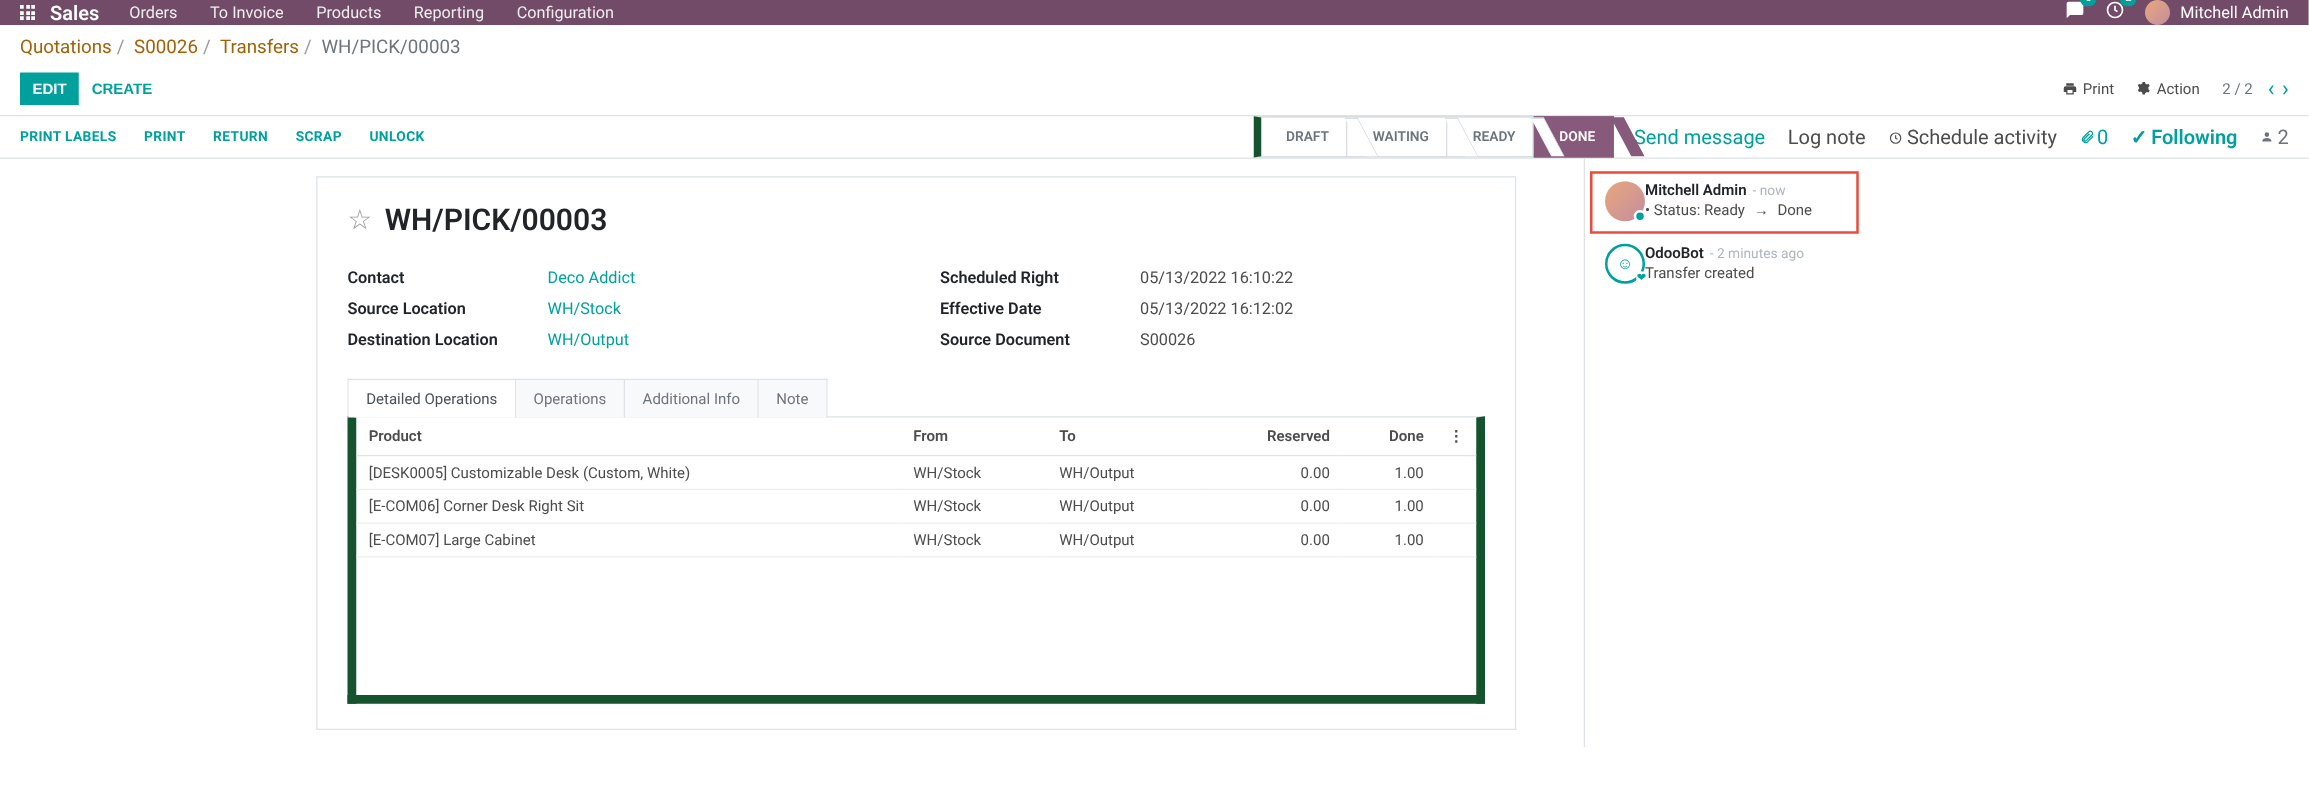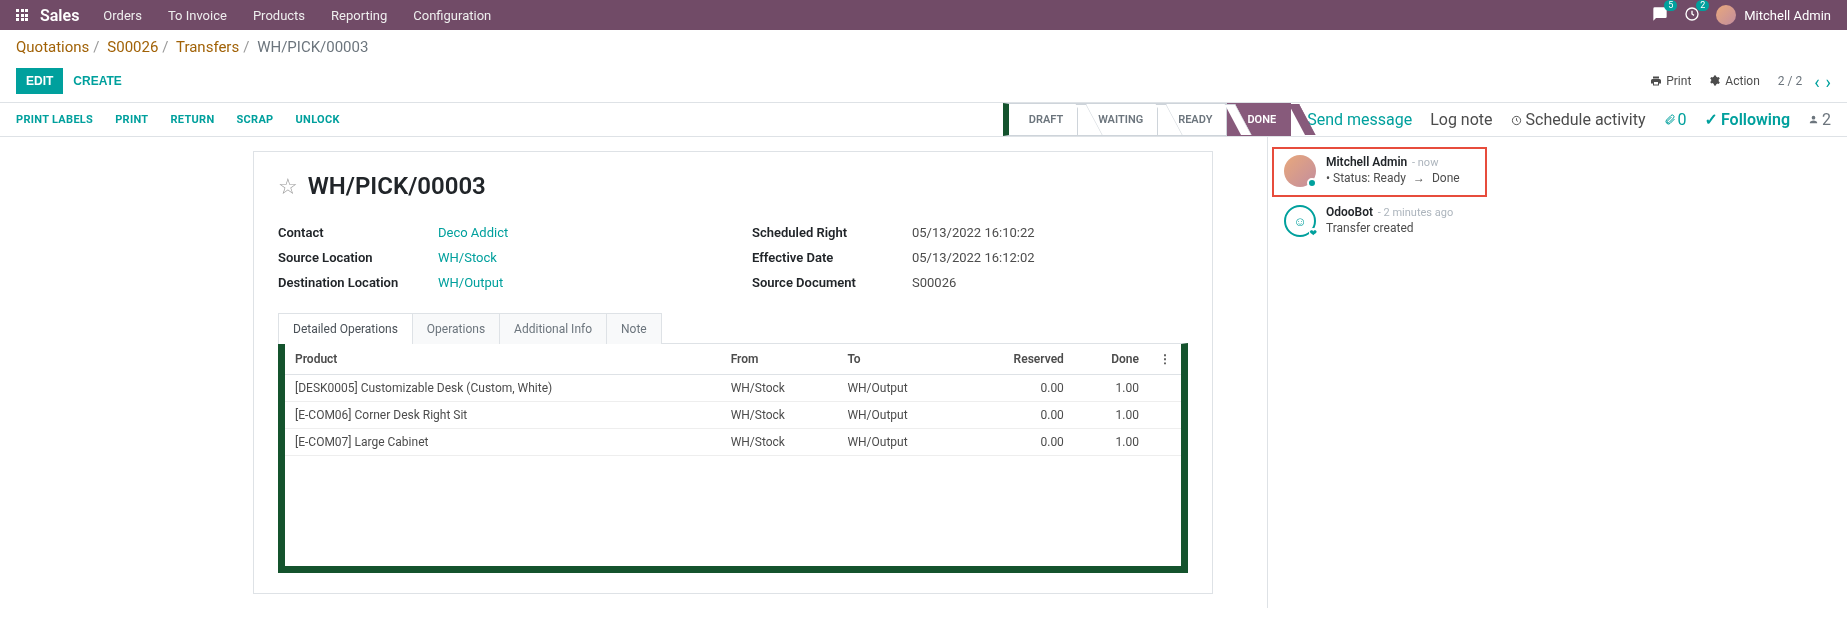--- a/index.html
+++ b/index.html
@@ -1,19 +1,19 @@
 <!DOCTYPE html>
 <html><head>
 <meta charset="utf-8">
 <style>
 * { box-sizing: border-box; margin: 0; padding: 0; }
 body { font-family: -apple-system, BlinkMacSystemFont, "Segoe UI", Roboto, Helvetica, Arial, sans-serif; font-size: 13px; color: #4c4c4c; background: #fff; }
 
 
-.topnav { background: #714B67; color: #fff; display: flex; align-items: center; height: 30px; padding: 0 16px; }
+.topnav { background: #714B67; color: #fff; display: flex; align-items: center; height: 20px; padding: 0 16px; }
 .topnav .apps-icon { display: grid; grid-template-columns: repeat(3, 3px); grid-template-rows: repeat(3, 3px); gap: 1.5px; margin-right: 12px; cursor: pointer; }
 .topnav .apps-icon span { background: #fff; width: 3px; height: 3px; }
 .topnav .app-name { font-weight: 600; font-size: 16px; margin-right: 24px; cursor: pointer; }
 .topnav .menu { display: flex; gap: 26px; }
 .topnav .menu a { color: #eee; text-decoration: none; font-size: 13px; cursor: pointer; }
 .topnav .spacer { flex: 1; }
 .topnav .right { display: flex; align-items: center; gap: 16px; }
 .topnav .icon-btn { position: relative; color: #fff; cursor: pointer; }
 .topnav .badge { position: absolute; top: -6px; right: -9px; background: #00A09D; color: #fff; font-size: 9px; border-radius: 7px; padding: 1px 4px; line-height: 1; }
 .topnav .user { display: flex; align-items: center; gap: 8px; cursor: pointer; }
@@ -80,21 +80,21 @@
 table.lines th { text-align:left; font-weight:600; padding:8px 10px; border-bottom:1px solid #dee2e6; color:#4c4c4c; }
 table.lines th.num, table.lines td.num { text-align:right; }
 table.lines td { padding:6px 10px; border-bottom:1px solid #eee; color:#4c4c4c; }
 .kebab { width:16px; text-align:center; color:#6c757d; cursor:pointer; }
 
 
 .chatter .date-sep { text-align:center; color:#6c757d; font-size:11px; position:relative; margin:6px 0 10px; }
 .chatter .date-sep::before, .chatter .date-sep::after { content:""; position:absolute; top:50%; height:1px; background:#dee2e6; width:42%; }
 .chatter .date-sep::before { left:0; }
 .chatter .date-sep::after { right:0; }
-.msg { display:flex; gap:10px; padding:6px 16px; }
+.msg { display:flex; padding:6px 16px; }
 .msg .av { width:32px; height:32px; border-radius:50%; background:#e9ecef; position:relative; flex-shrink:0; }
 .msg .av.user { background:linear-gradient(135deg,#e8a87c,#c38d9e); }
 .msg .av .presence { position:absolute; bottom:-1px; right:-1px; width:10px; height:10px; background:#00A09D; border:2px solid #fff; border-radius:50%; }
 .msg .body { flex:1; font-size:12px; }
 .msg .author { font-weight:600; color:#212529; }
 .msg .time { color:#adb5bd; font-size:11px; margin-left:2px; }
 .msg .content { color:#4c4c4c; margin-top:2px; }
 .msg.highlighted { position:relative; padding-bottom:12px; }
 .highlight-box { position:absolute; border:2px solid #e74c3c; pointer-events:none; left:4px; right:360px; top:-2px; bottom:2px; }
 .arrow-change { display:inline-block; margin:0 4px; }

